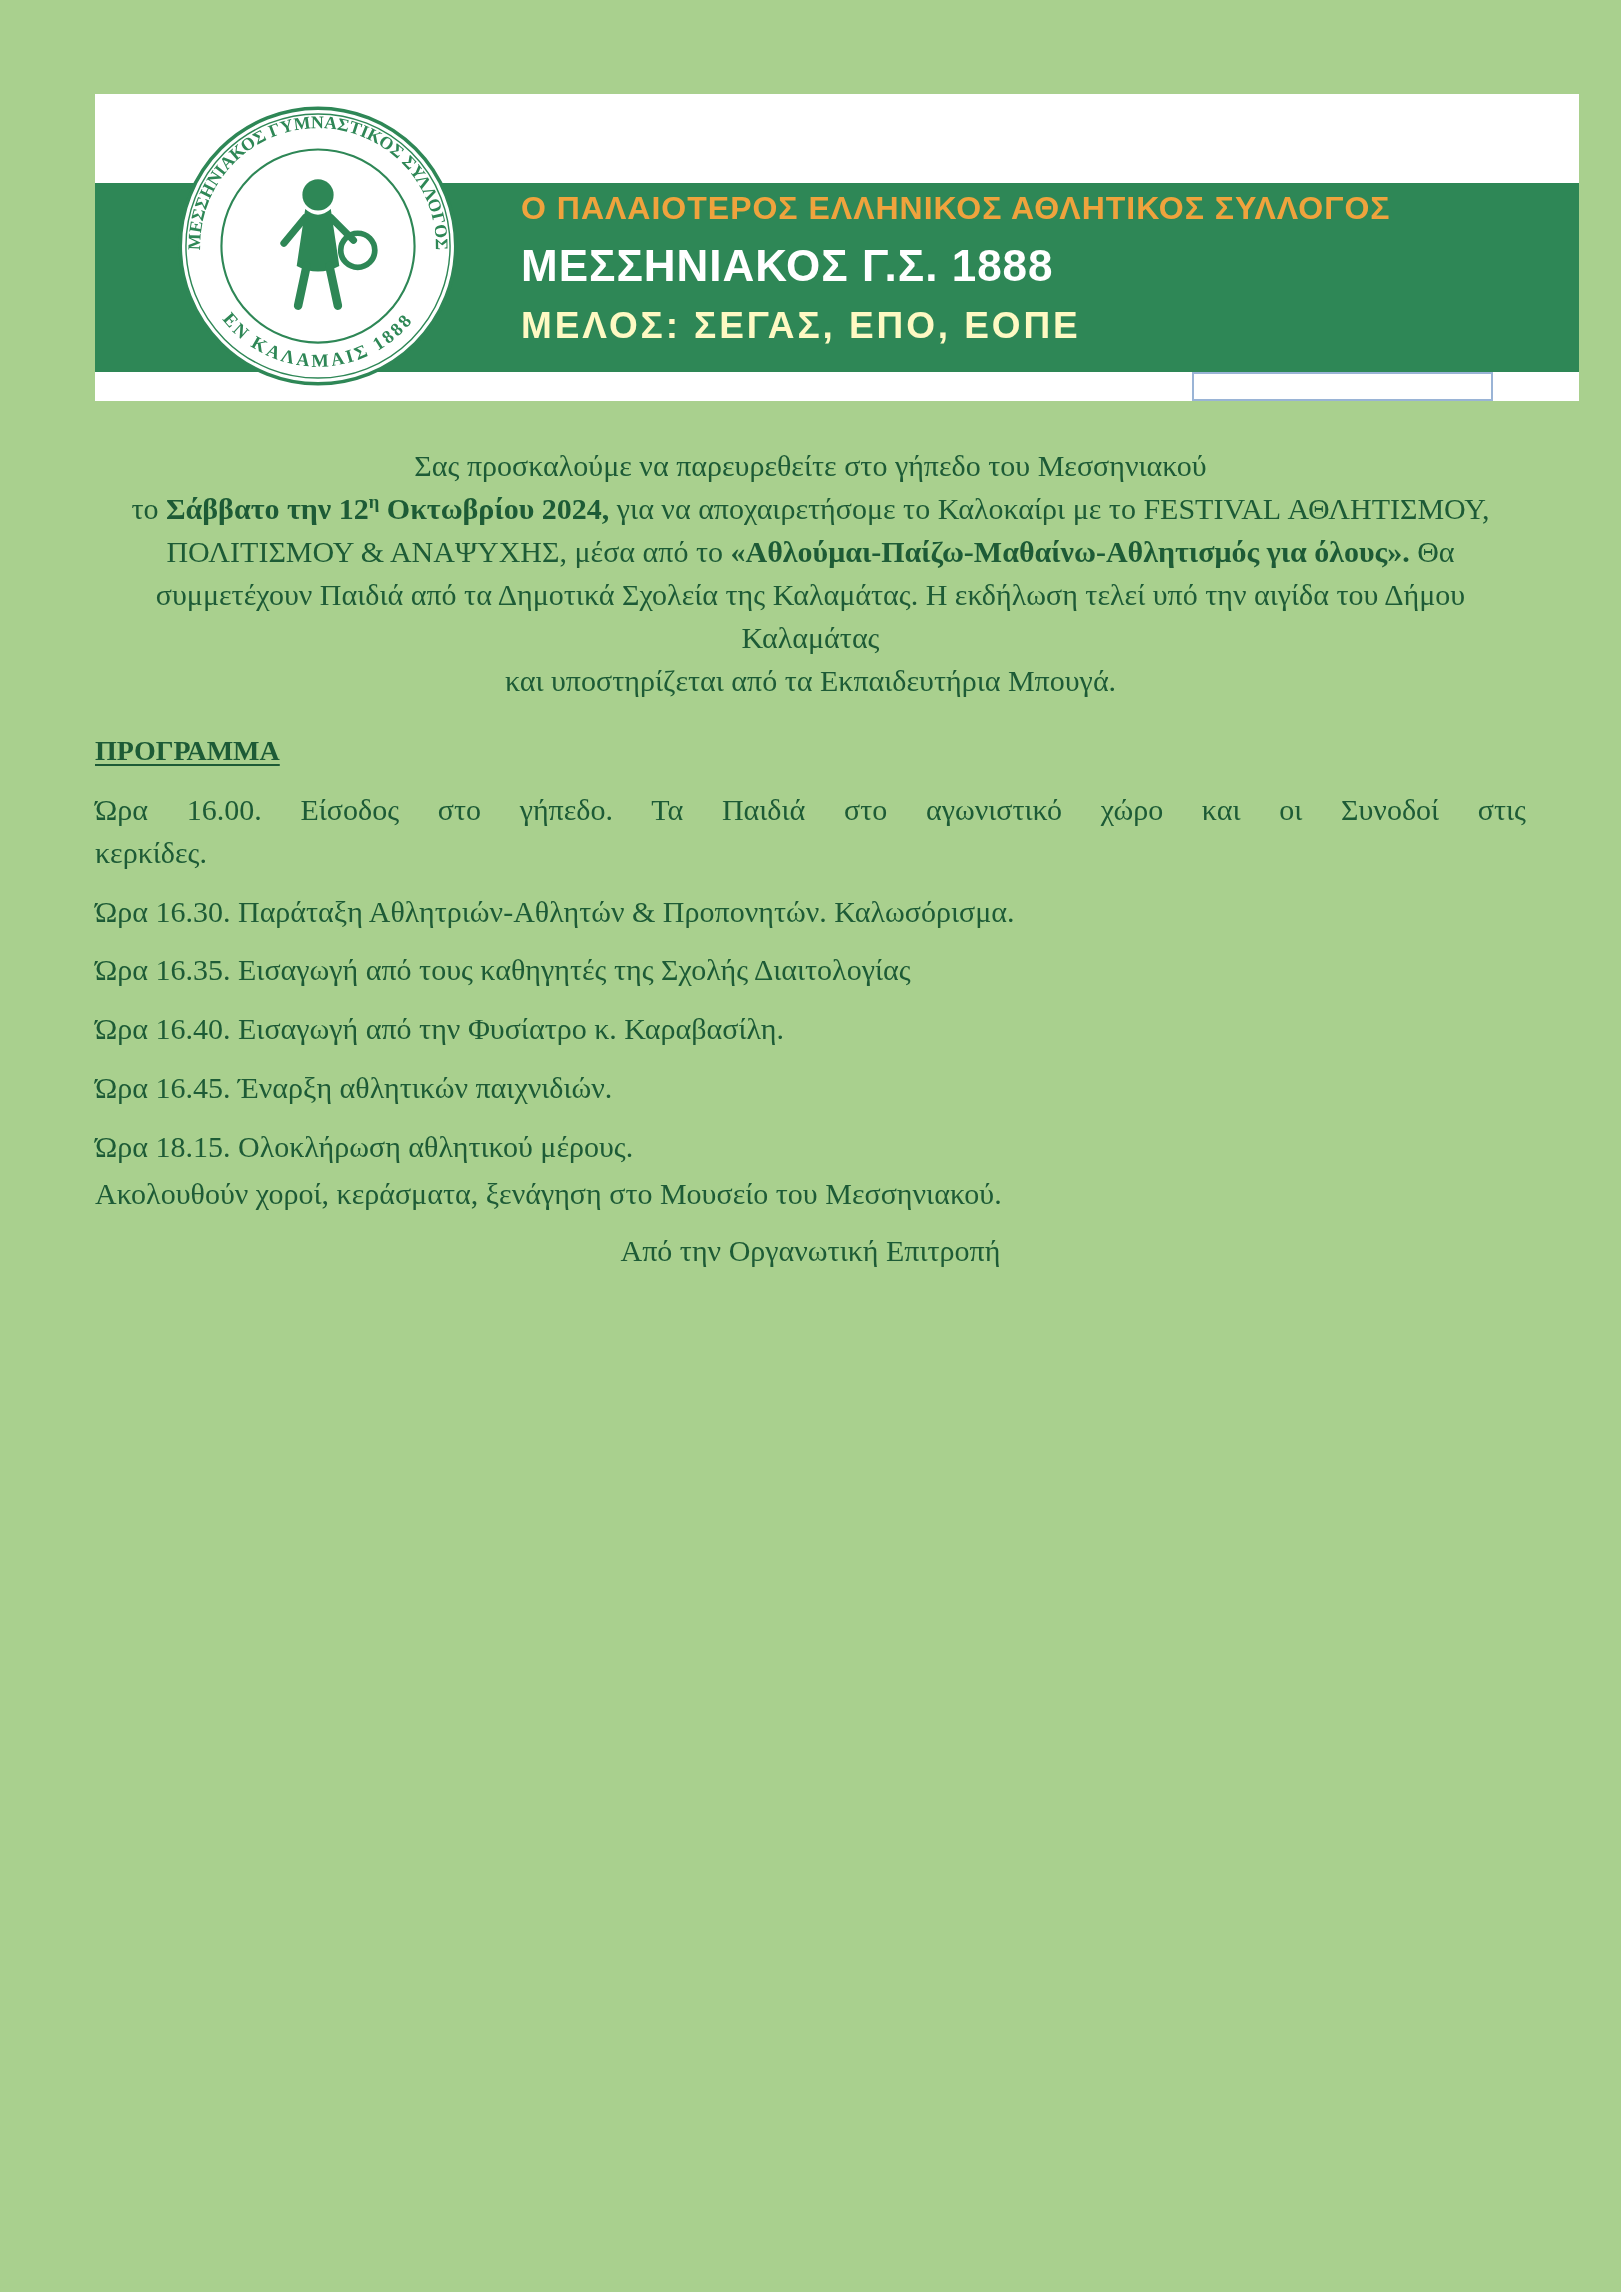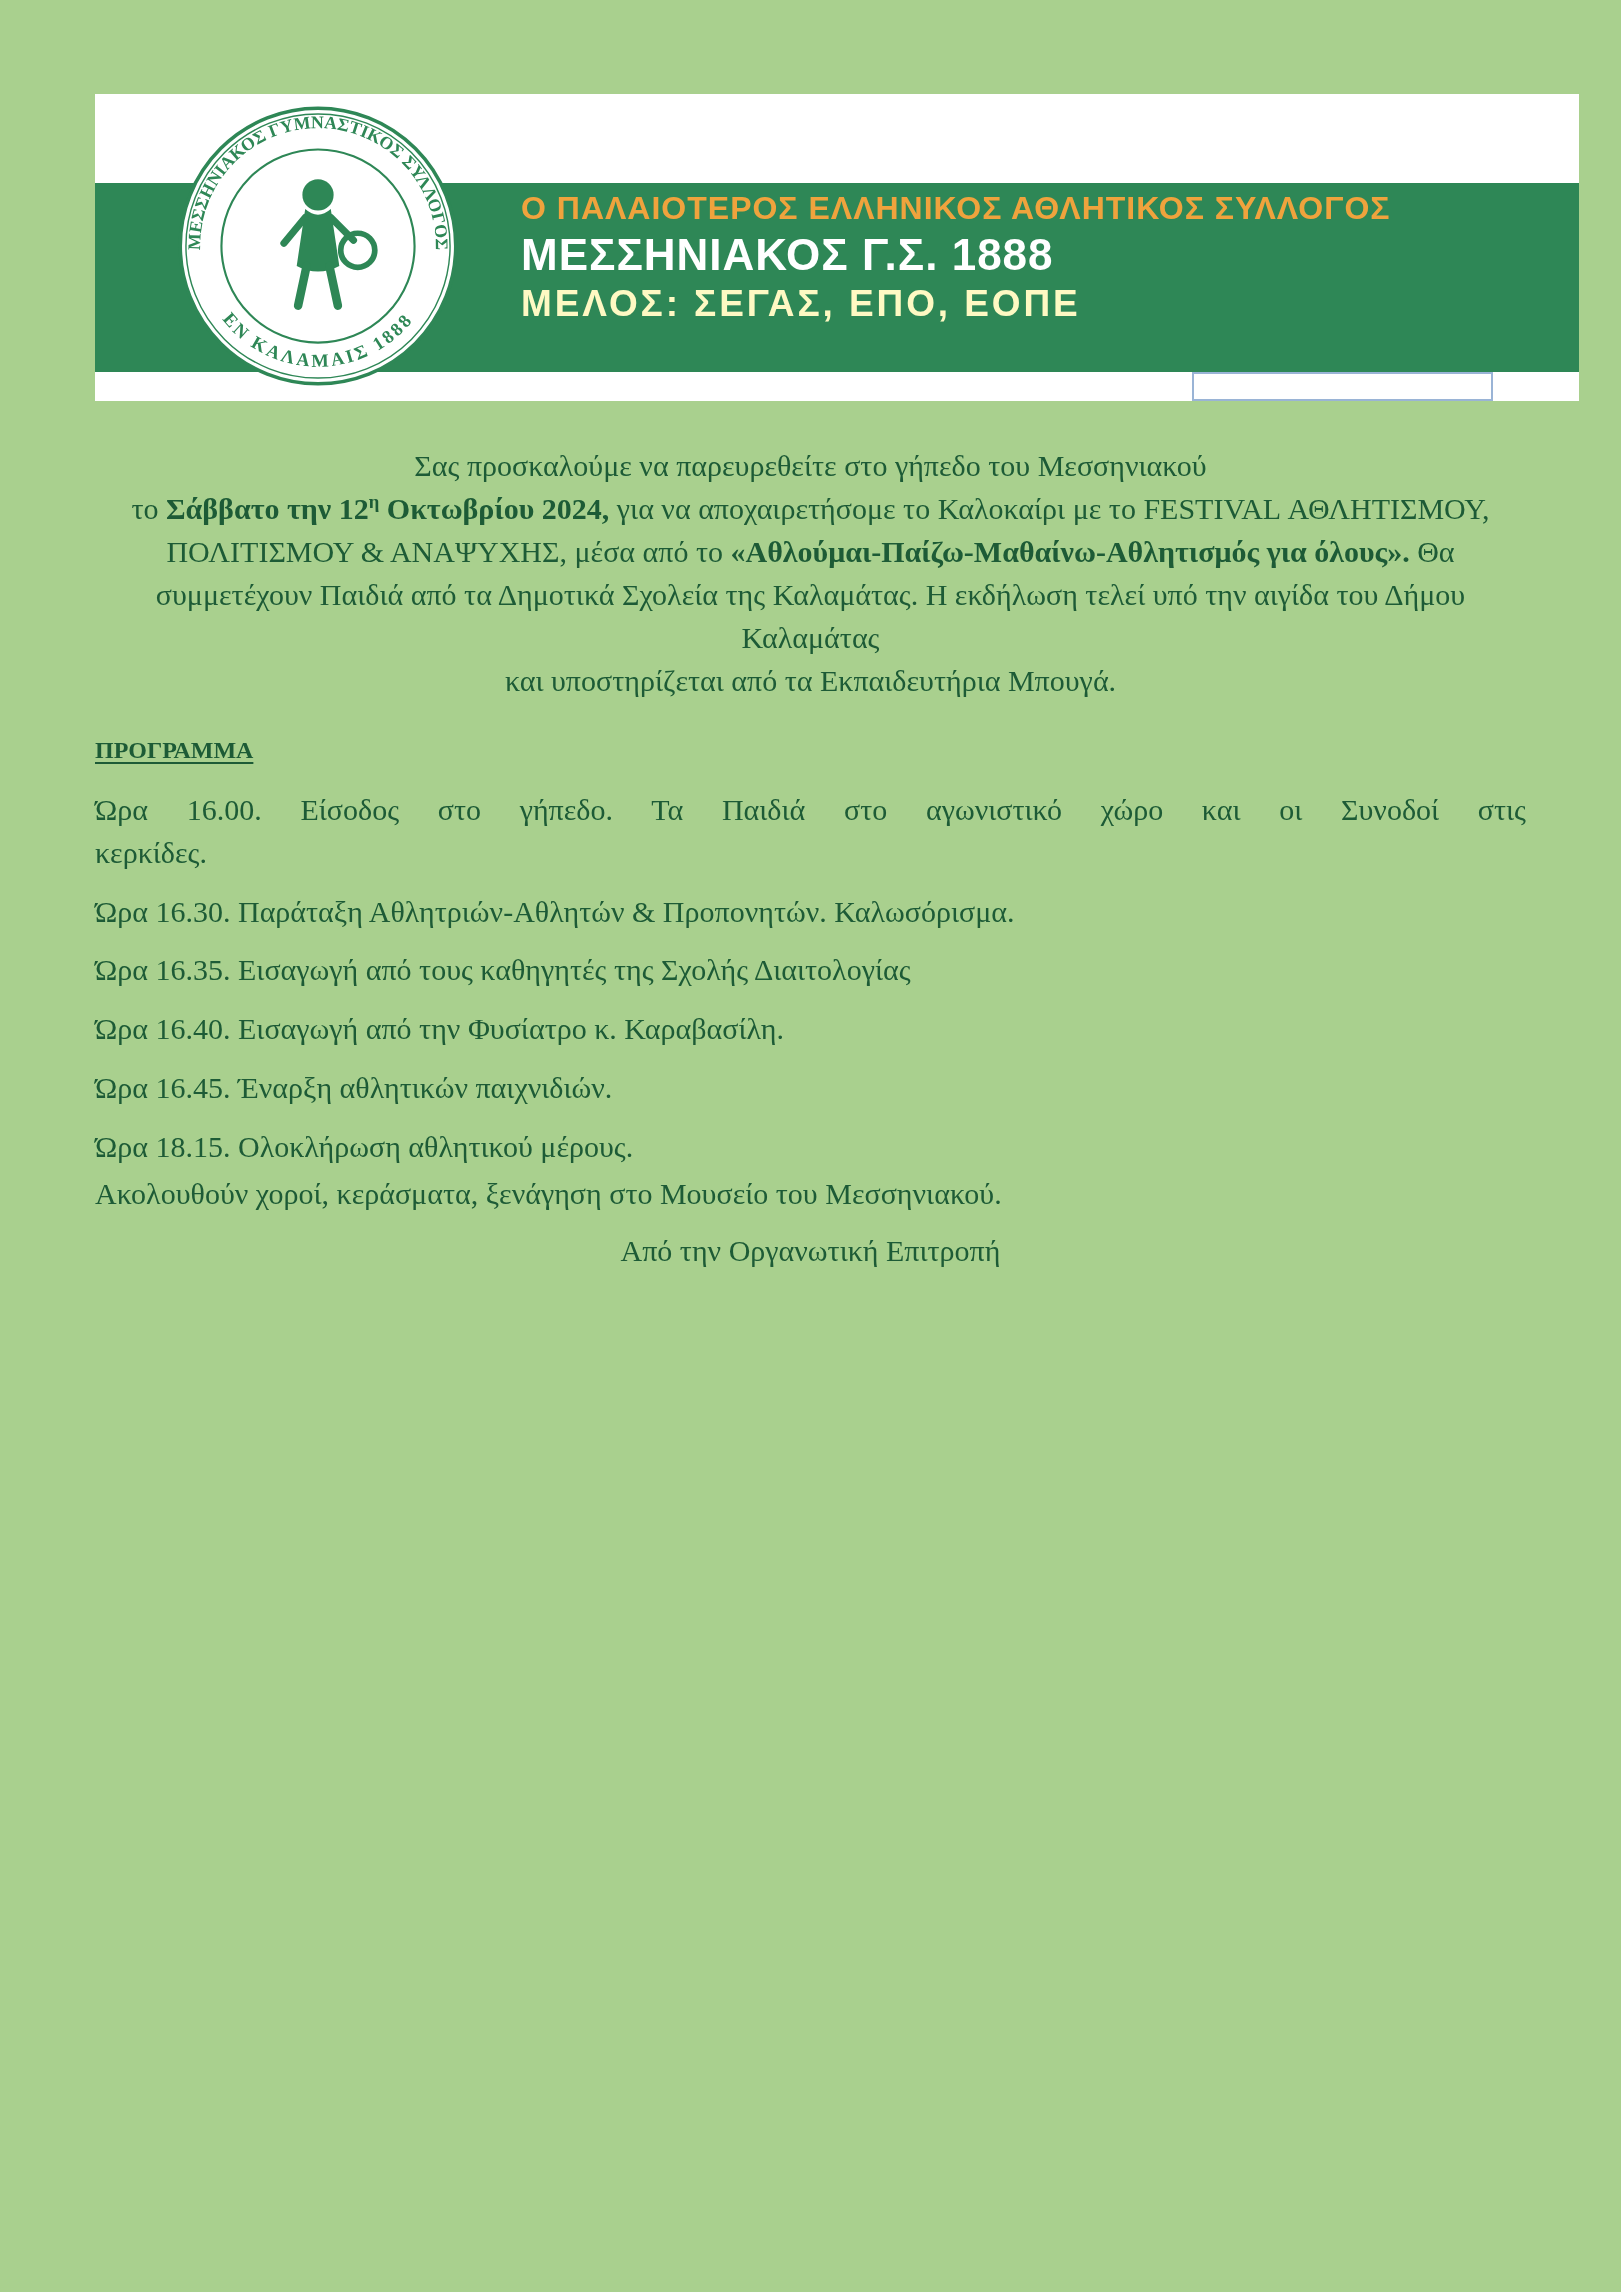--- a/index.html
+++ b/index.html
@@ -32,21 +32,21 @@
     width: 100%;
     height: 189px;
     background: #2e8756;
   }
   .band-text {
     position: absolute;
     left: 426px;
     top: 5.9px;
     display: flex;
     flex-direction: column;
-    gap: 3px;
+    gap: 14px;
     font-family: "Liberation Sans", sans-serif;
   }
   .tagline {
     color: #efa33d;
     font-weight: bold;
     font-size: 32px;
     letter-spacing: 1px;
     line-height: 1.2;
   }
   .club-name {
@@ -105,21 +105,21 @@
     margin-top: 43px;
     text-align: center;
   }
   .intro sup {
     font-size: 0.62em;
     vertical-align: super;
     line-height: 0;
   }
   .prog-heading {
     margin-top: 27.4px;
-    font-size: 24px;
+    font-size: 28px;
     font-weight: bold;
     text-decoration: underline;
     text-decoration-thickness: 2px;
     text-underline-offset: 3.9px;
   }
   .prog-item {
     margin-top: 15.7px;
     text-align: left;
   }
   .line-justify {

